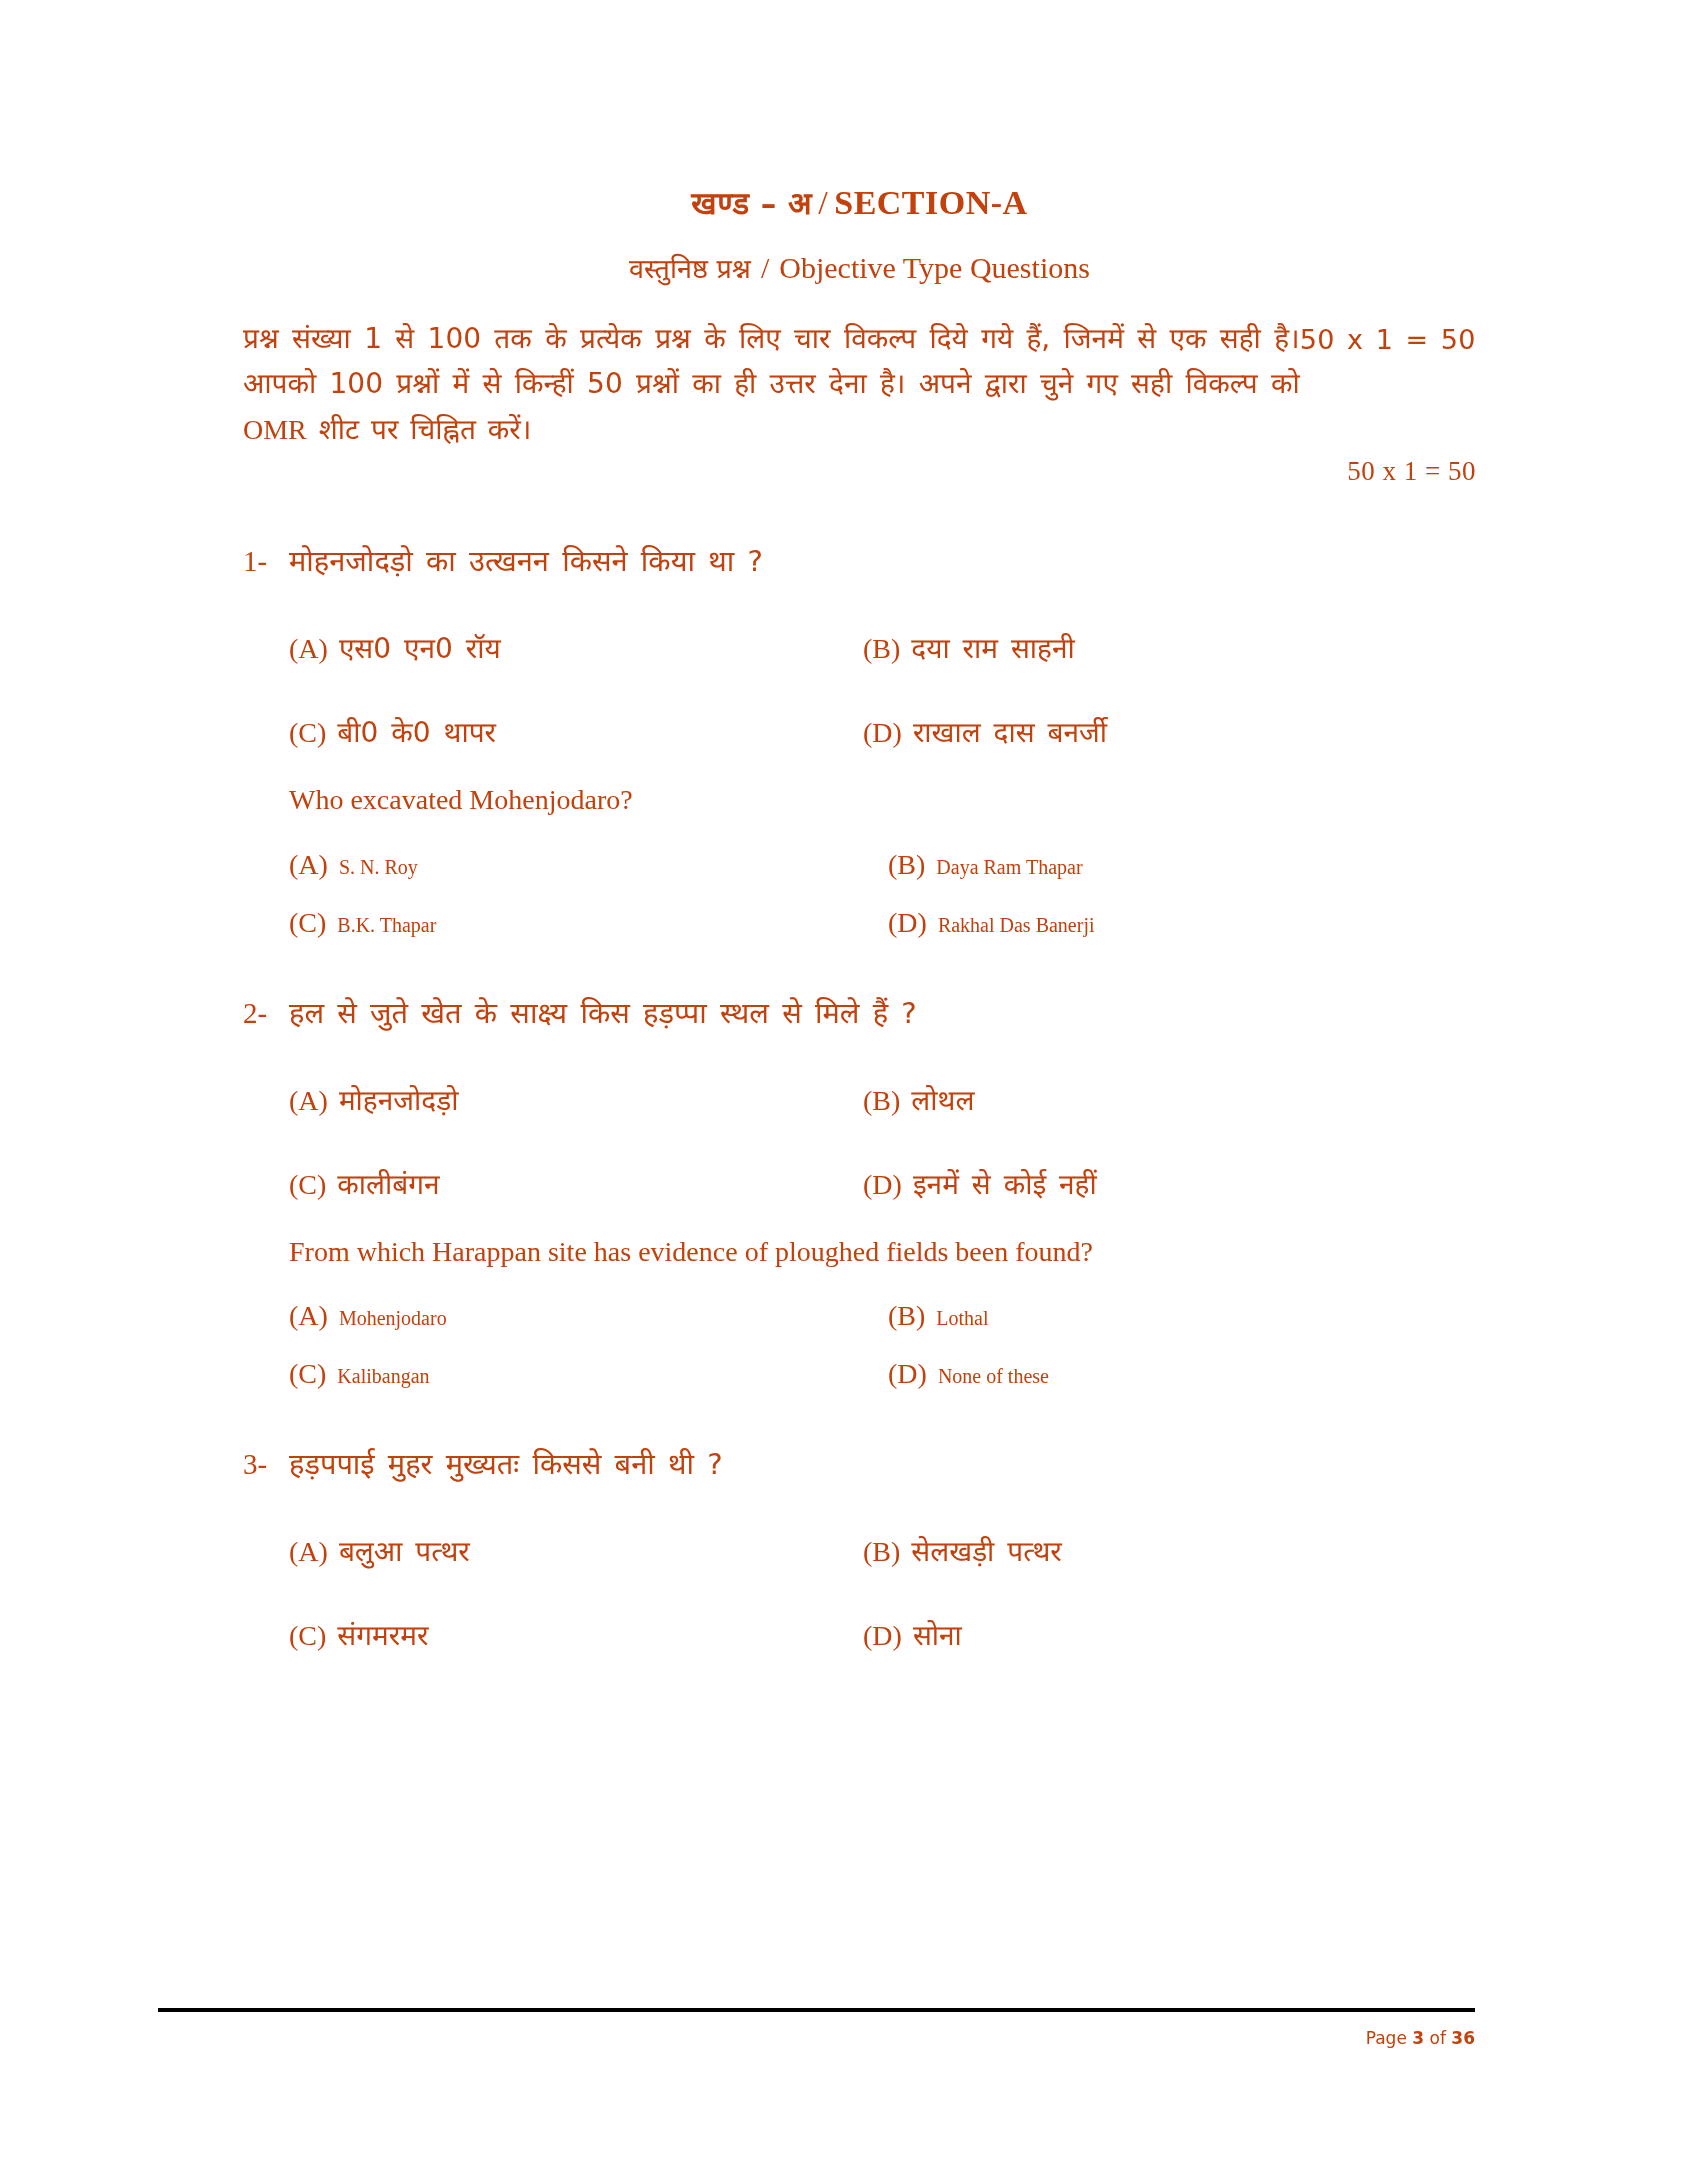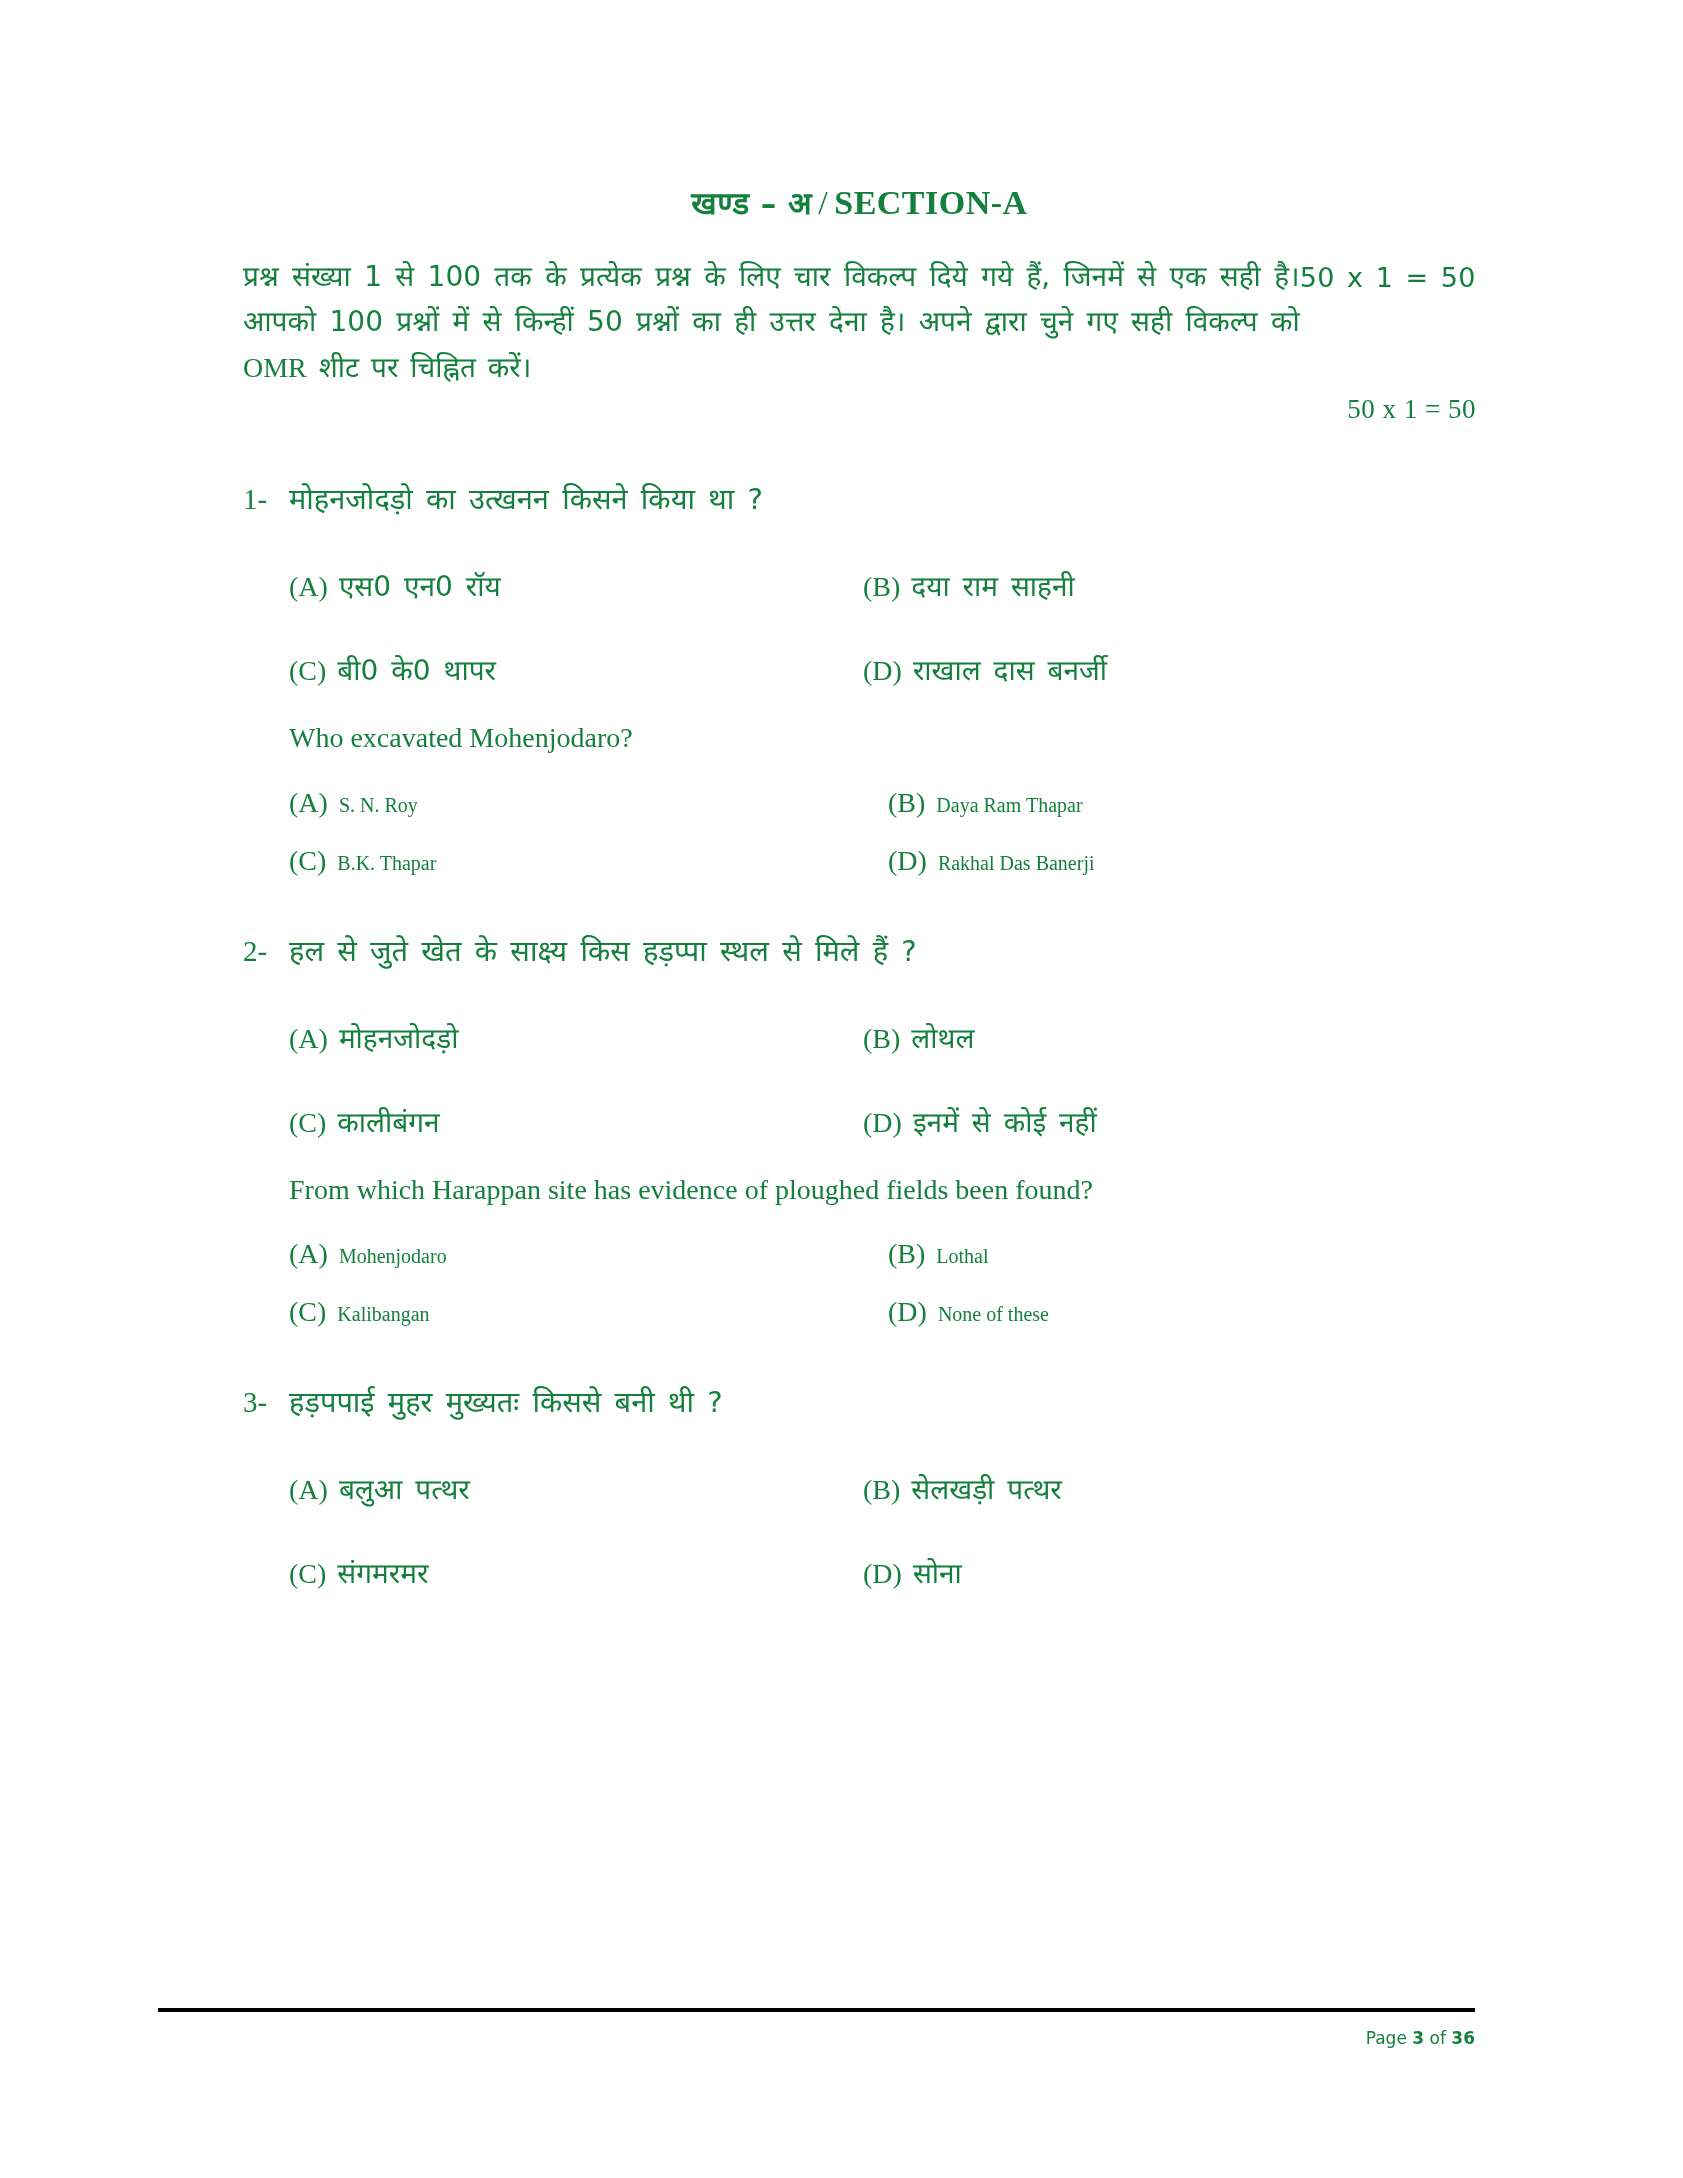--- a/index.html
+++ b/index.html
@@ -6,21 +6,21 @@
     margin: 0;
     padding: 0;
     background: #ffffff;
   }
   .page {
     position: relative;
     width: 1683px;
     height: 2178px;
     background: #ffffff;
     font-family: "Liberation Serif", "DejaVu Serif", serif;
-    color: #15803d;
+    color: #c2410c;
     overflow: hidden;
   }
   .content {
     position: absolute;
     left: 243px;
     top: 0;
     width: 1233px;
   }
 
   
@@ -173,20 +173,23 @@
 </head>
 <body>
 
 <div class="page">
   <div class="content">
 
     <div class="section-heading">
       <span class="hi">खण्ड – अ</span><span class="slash">/</span><span>SECTION-A</span>
     </div>
 
+    <div class="sub-heading">
+      <span class="hi">वस्तुनिष्ठ प्रश्न</span><span class="slash">/</span><span>Objective Type Questions</span>
+    </div>
 
     <div class="instr-hi"><span class="marks-inline">50 x 1 = 50</span><span>प्रश्न संख्या 1 से 100 तक के प्रत्येक प्रश्न के लिए चार विकल्प दिये गये हैं, जिनमें से एक सही है। आपको 100 प्रश्नों में से किन्हीं 50 प्रश्नों का ही उत्तर देना है। अपने द्वारा चुने गए सही विकल्प को </span><span class="eng-inline">OMR</span><span> शीट पर चिह्नित करें।</span></div>
     <div class="clear"></div>
 
     <div class="marks-line">50 x 1 = 50</div>
 
     <div class="question-block">
       <div class="q-stem">
         <span class="q-num">1-</span>
         <span>मोहनजोदड़ो का उत्खनन किसने किया था ?</span>

